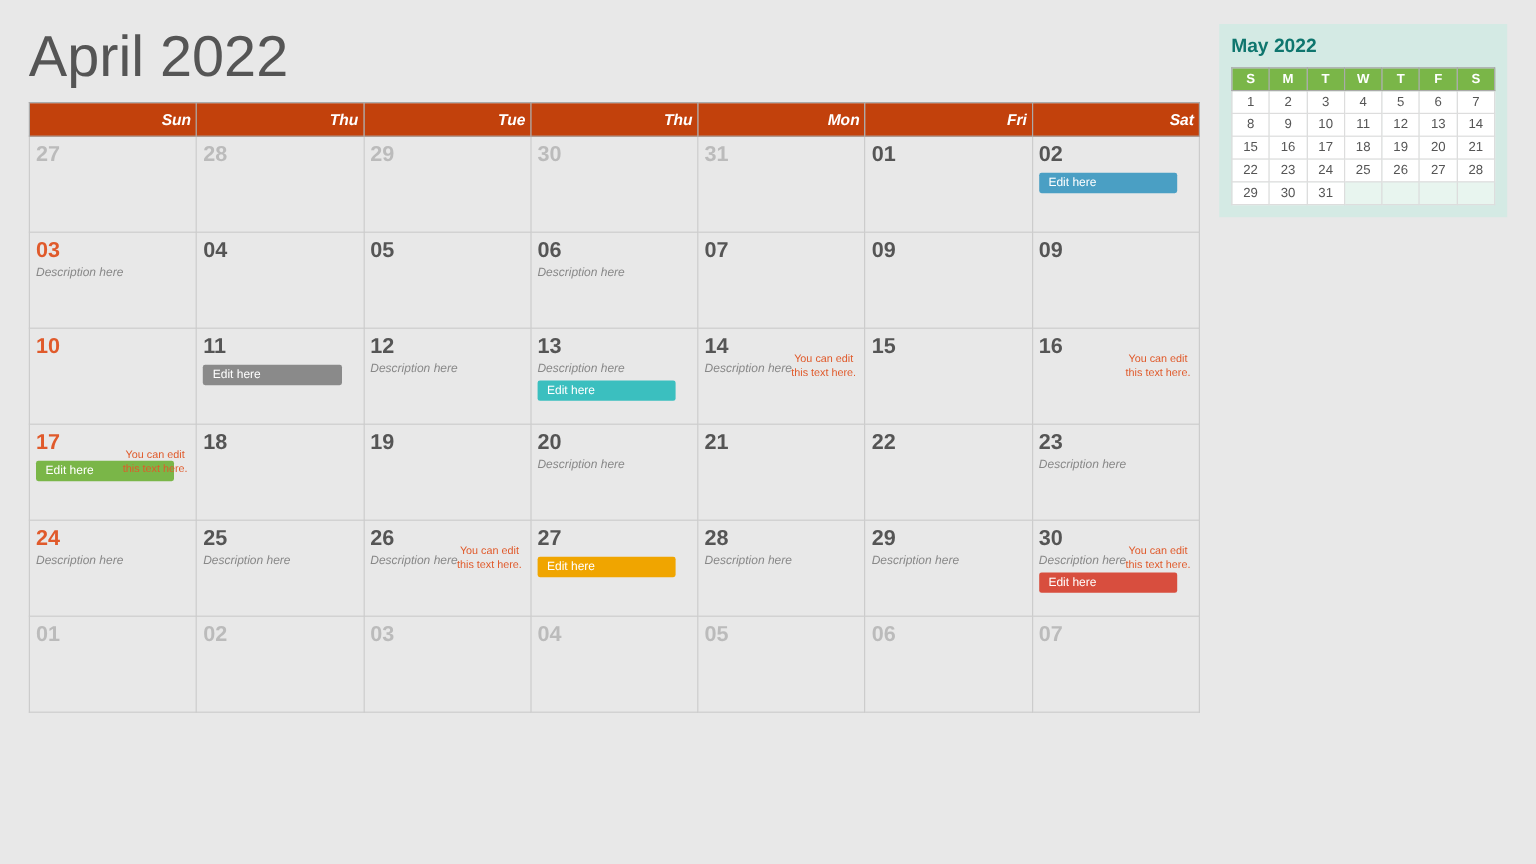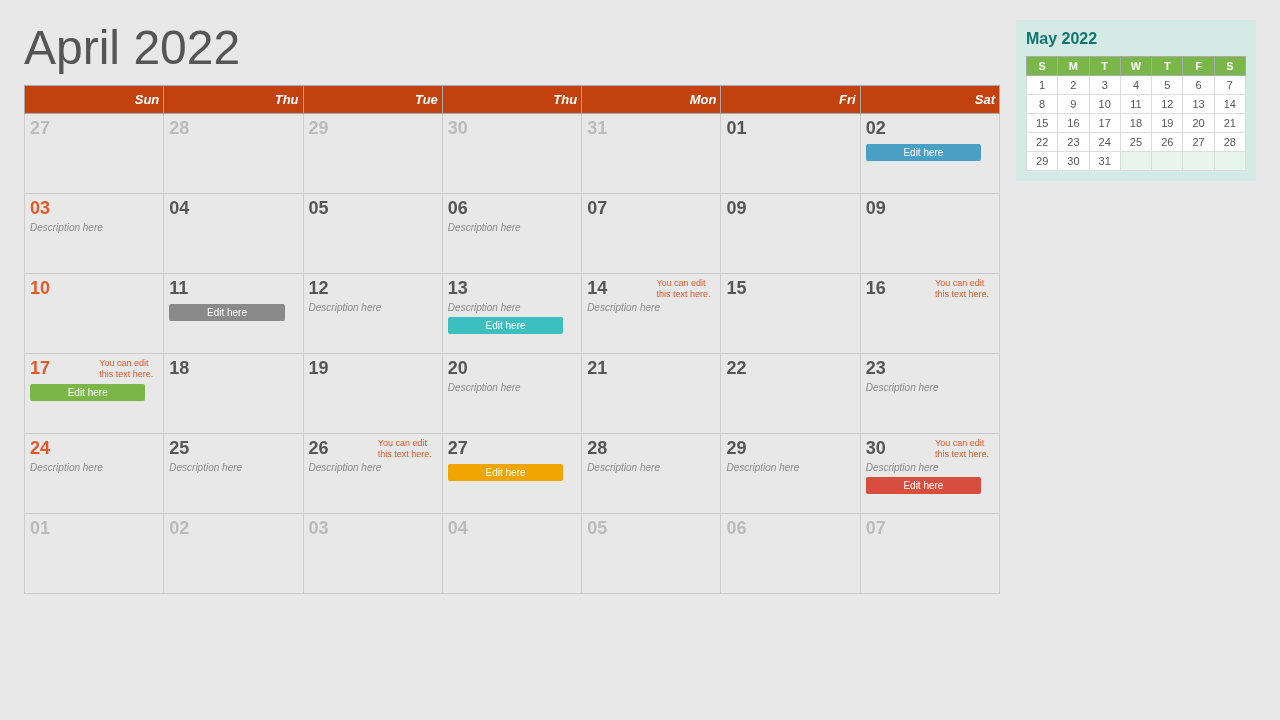--- a/index.html
+++ b/index.html
@@ -63,36 +63,36 @@
     .desc {
       font-size: 10px;
       color: #888;
       margin-top: 2px;
       font-style: italic;
     }
     .side-note {
       font-size: 9px;
       color: #e05a2b;
       position: absolute;
-      top: 4px;
+      top: 20px;
       right: 4px;
-      text-align: left;
+      text-align: center;
       max-width: 60px;
       line-height: 1.2;
     }
     .event-btn {
       display: inline-block;
       color: white;
       font-size: 10px;
       padding: 3px 8px;
       border-radius: 2px;
       margin-top: 4px;
       cursor: pointer;
       width: 90%;
-      text-align: center;
+      text-align: left;
     }
     .btn-blue { background: #4a9fc4; }
     .btn-gray { background: #8a8a8a; }
     .btn-teal { background: #3bbfbf; }
     .btn-green { background: #7ab648; }
     .btn-orange { background: #f0a500; }
     .btn-red { background: #d84e3e; }
 
     
     .sidebar {

